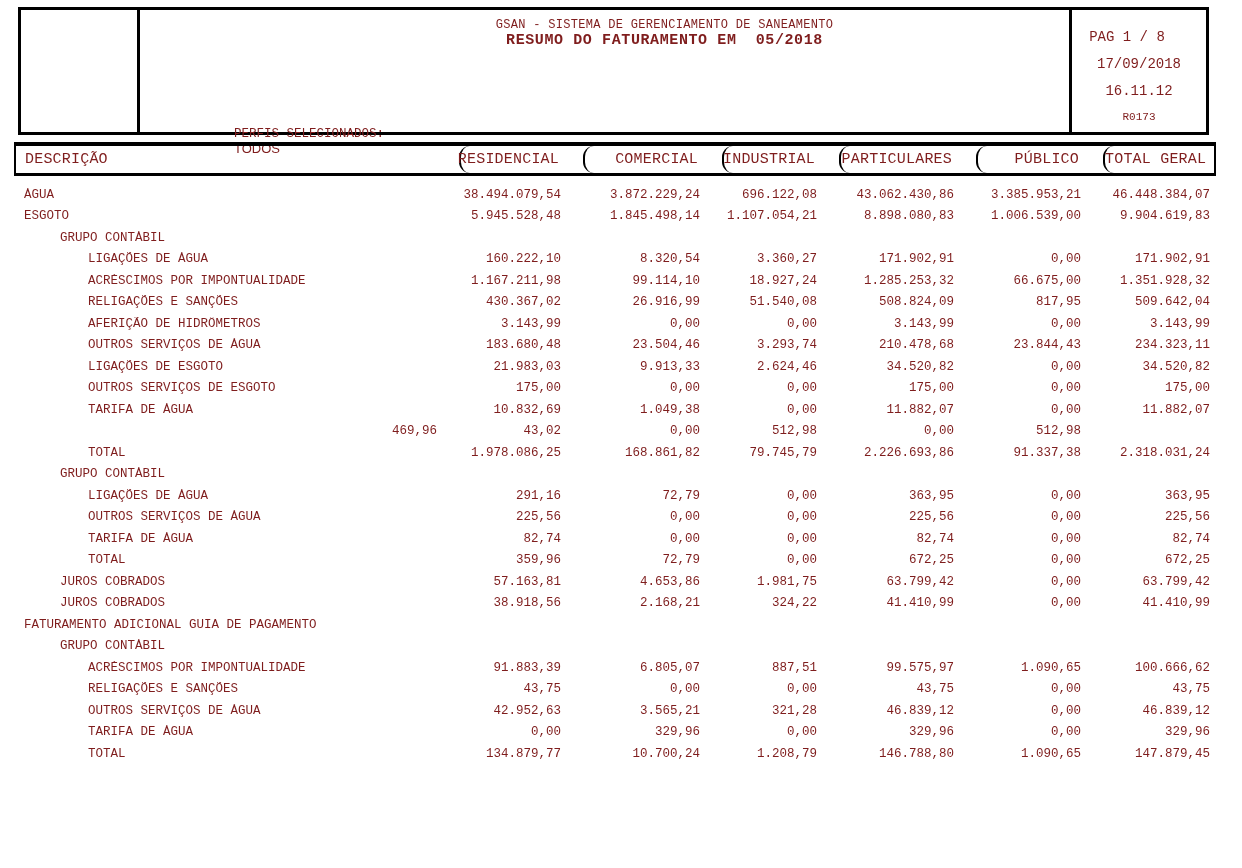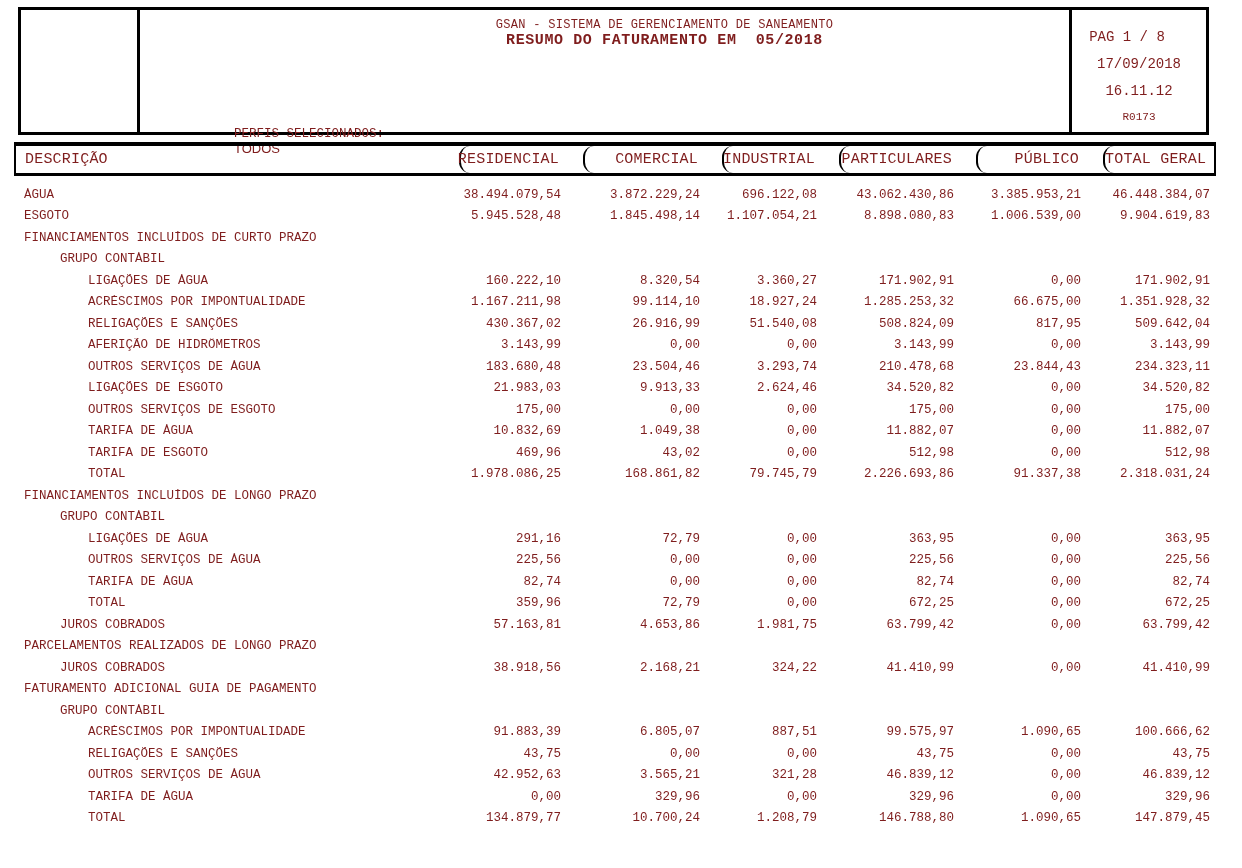--- a/index.html
+++ b/index.html
@@ -113,29 +113,20 @@
         <div class="trow">
           <div class="cell desc ind0">ESGOTO</div>
           <div class="cell num">5.945.528,48</div>
           <div class="cell num">1.845.498,14</div>
           <div class="cell num">1.107.054,21</div>
           <div class="cell num">8.898.080,83</div>
           <div class="cell num">1.006.539,00</div>
           <div class="cell num">9.904.619,83</div>
         </div>
         <div class="trow">
-          <div class="cell desc ind0">FINANCIAMENTOS INCLUÍDOS DE CURTO PRAZO</div>
-          <div class="cell num"></div>
-          <div class="cell num"></div>
-          <div class="cell num"></div>
-          <div class="cell num"></div>
-          <div class="cell num"></div>
-          <div class="cell num"></div>
-        </div>
-        <div class="trow">
           <div class="cell desc ind1">GRUPO CONTÁBIL</div>
           <div class="cell num"></div>
           <div class="cell num"></div>
           <div class="cell num"></div>
           <div class="cell num"></div>
           <div class="cell num"></div>
           <div class="cell num"></div>
         </div>
         <div class="trow">
           <div class="cell desc ind2">LIGAÇÕES DE ÁGUA</div>
@@ -203,47 +194,37 @@
         <div class="trow">
           <div class="cell desc ind2">TARIFA DE ÁGUA</div>
           <div class="cell num">10.832,69</div>
           <div class="cell num">1.049,38</div>
           <div class="cell num">0,00</div>
           <div class="cell num">11.882,07</div>
           <div class="cell num">0,00</div>
           <div class="cell num">11.882,07</div>
         </div>
         <div class="trow">
-          <div class="cell desc ind2">TARIFA DE ESGOTO</div>
           <div class="cell num">469,96</div>
           <div class="cell num">43,02</div>
           <div class="cell num">0,00</div>
           <div class="cell num">512,98</div>
           <div class="cell num">0,00</div>
           <div class="cell num">512,98</div>
         </div>
         <div class="trow">
           <div class="cell desc ind2">TOTAL</div>
           <div class="cell num">1.978.086,25</div>
           <div class="cell num">168.861,82</div>
           <div class="cell num">79.745,79</div>
           <div class="cell num">2.226.693,86</div>
           <div class="cell num">91.337,38</div>
           <div class="cell num">2.318.031,24</div>
         </div>
         <div class="trow">
-          <div class="cell desc ind0">FINANCIAMENTOS INCLUÍDOS DE LONGO PRAZO</div>
-          <div class="cell num"></div>
-          <div class="cell num"></div>
-          <div class="cell num"></div>
-          <div class="cell num"></div>
-          <div class="cell num"></div>
-          <div class="cell num"></div>
-        </div>
-        <div class="trow">
           <div class="cell desc ind1">GRUPO CONTÁBIL</div>
           <div class="cell num"></div>
           <div class="cell num"></div>
           <div class="cell num"></div>
           <div class="cell num"></div>
           <div class="cell num"></div>
           <div class="cell num"></div>
         </div>
         <div class="trow">
           <div class="cell desc ind2">LIGAÇÕES DE ÁGUA</div>
@@ -282,29 +263,20 @@
           <div class="cell num">672,25</div>
         </div>
         <div class="trow">
           <div class="cell desc ind1">JUROS COBRADOS</div>
           <div class="cell num">57.163,81</div>
           <div class="cell num">4.653,86</div>
           <div class="cell num">1.981,75</div>
           <div class="cell num">63.799,42</div>
           <div class="cell num">0,00</div>
           <div class="cell num">63.799,42</div>
-        </div>
-        <div class="trow">
-          <div class="cell desc ind0">PARCELAMENTOS REALIZADOS DE LONGO PRAZO</div>
-          <div class="cell num"></div>
-          <div class="cell num"></div>
-          <div class="cell num"></div>
-          <div class="cell num"></div>
-          <div class="cell num"></div>
-          <div class="cell num"></div>
         </div>
         <div class="trow">
           <div class="cell desc ind1">JUROS COBRADOS</div>
           <div class="cell num">38.918,56</div>
           <div class="cell num">2.168,21</div>
           <div class="cell num">324,22</div>
           <div class="cell num">41.410,99</div>
           <div class="cell num">0,00</div>
           <div class="cell num">41.410,99</div>
         </div>

